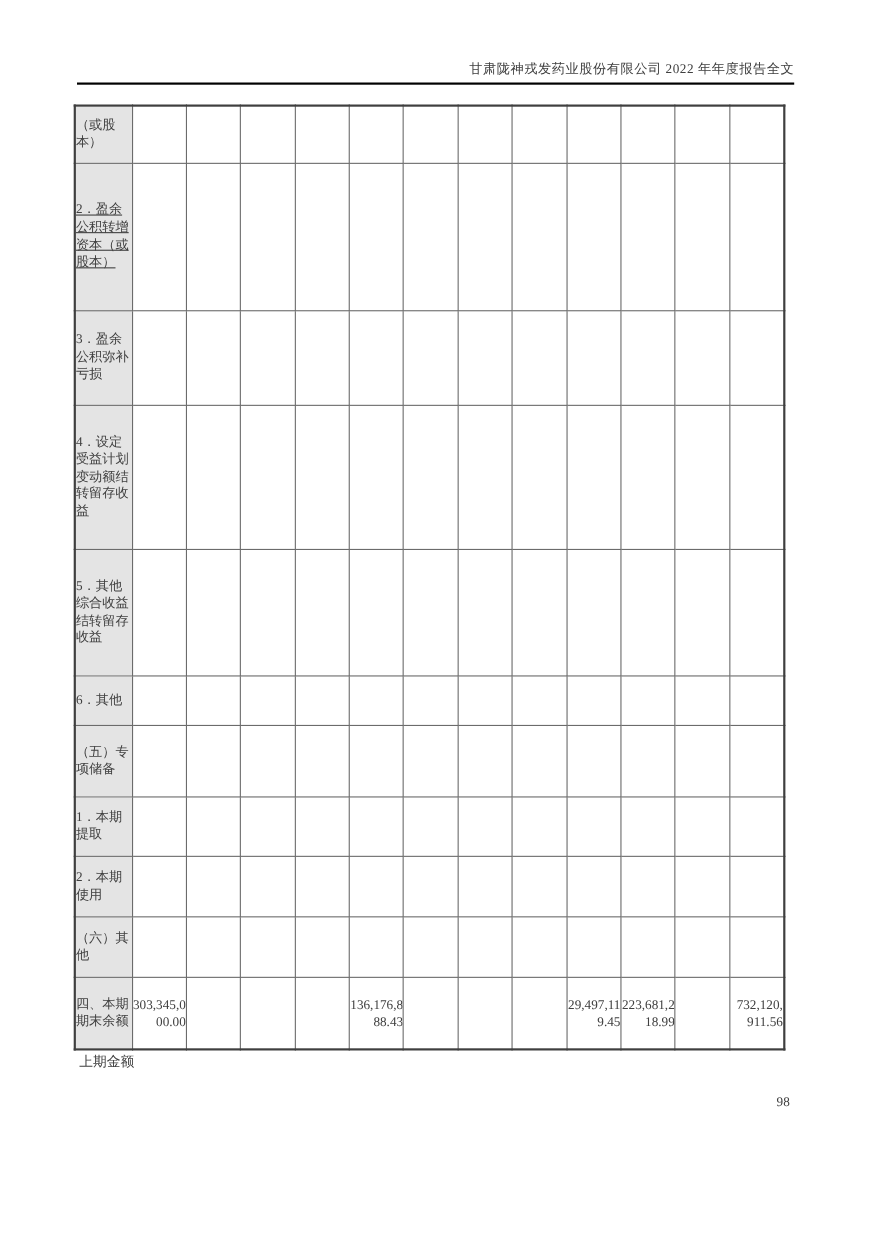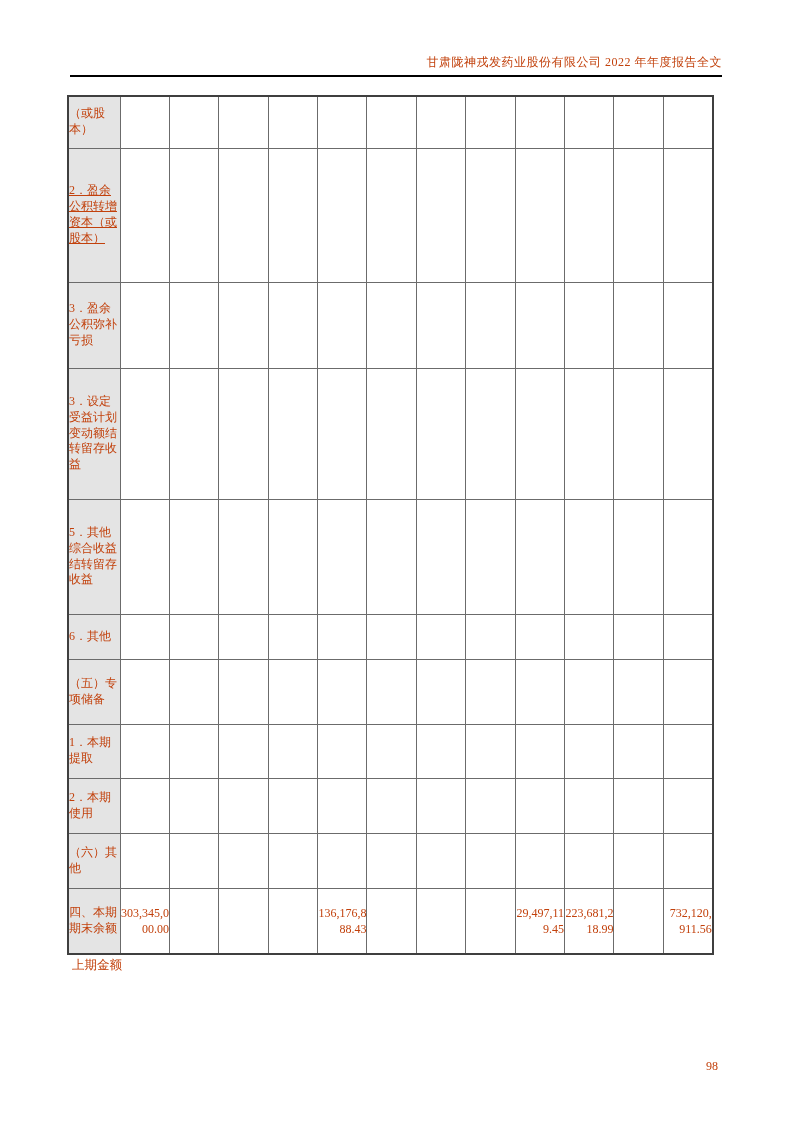--- a/index.html
+++ b/index.html
@@ -1,19 +1,19 @@
 <!DOCTYPE html>
 <html style="--label-bg: #e4e4e4;"><head>
 <meta charset="utf-8">
 <style>
   html,body { margin:0; padding:0; background:#888; }
   .page {
     position:relative; width:793px; height:1122px; margin:0 auto;
     background:#ffffff; overflow:hidden;
-    font-family:"Liberation Serif","DejaVu Serif",serif; color:#c2410c;
+    font-family:"Liberation Serif","DejaVu Serif",serif; color:#404040;
   }
   .header-line {
     position:absolute; top:54px; left:60px; width:662px;
     text-align:right; font-size:12px; letter-spacing:0.5px; white-space:nowrap;
   }
   .header-rule {
     position:absolute; top:75px; left:70px; width:652px; height:2px;
     background:#000;
   }
   table.equity {
@@ -29,21 +29,21 @@
     background:var(--label-bg,#e4e4e4);
     padding:0 9px 0 8px; line-height:15.8px;
     word-break:break-all; text-align:left;
   }
   td.num-cell {
     padding:0 6px 0 13px; line-height:16px;
     text-align:right; word-break:break-all;
   }
   .prior-label { position:absolute; top:957px; left:72px; font-size:12.5px; }
   .unit-label  { position:absolute; top:983px; left:72px; width:633px; text-align:right; font-size:12.5px; }
-  .page-num    { position:absolute; top:1059px; left:0; width:718px; text-align:right; font-size:12px; }
+  .page-num    { position:absolute; top:994px; left:0; width:718px; text-align:right; font-size:12px; }
 </style>
 </head>
 <body>
 
 <div class="page">
 
   <div class="header-line">甘肃陇神戎发药业股份有限公司 2022 年年度报告全文</div>
 
   <div class="header-rule"></div>
 
@@ -103,21 +103,21 @@
           <td class="num-cell"></td>
           <td class="num-cell"></td>
           <td class="num-cell"></td>
           <td class="num-cell"></td>
           <td class="num-cell"></td>
           <td class="num-cell"></td>
           <td class="num-cell"></td>
           <td class="num-cell"></td>
         </tr>
         <tr style="height: 131px;">
-          <td class="label-cell">3．设定受益计划变动额结转留存收益</td>
+          <td class="label-cell">4．设定受益计划变动额结转留存收益</td>
           <td class="num-cell"></td>
           <td class="num-cell"></td>
           <td class="num-cell"></td>
           <td class="num-cell"></td>
           <td class="num-cell"></td>
           <td class="num-cell"></td>
           <td class="num-cell"></td>
           <td class="num-cell"></td>
           <td class="num-cell"></td>
           <td class="num-cell"></td>

